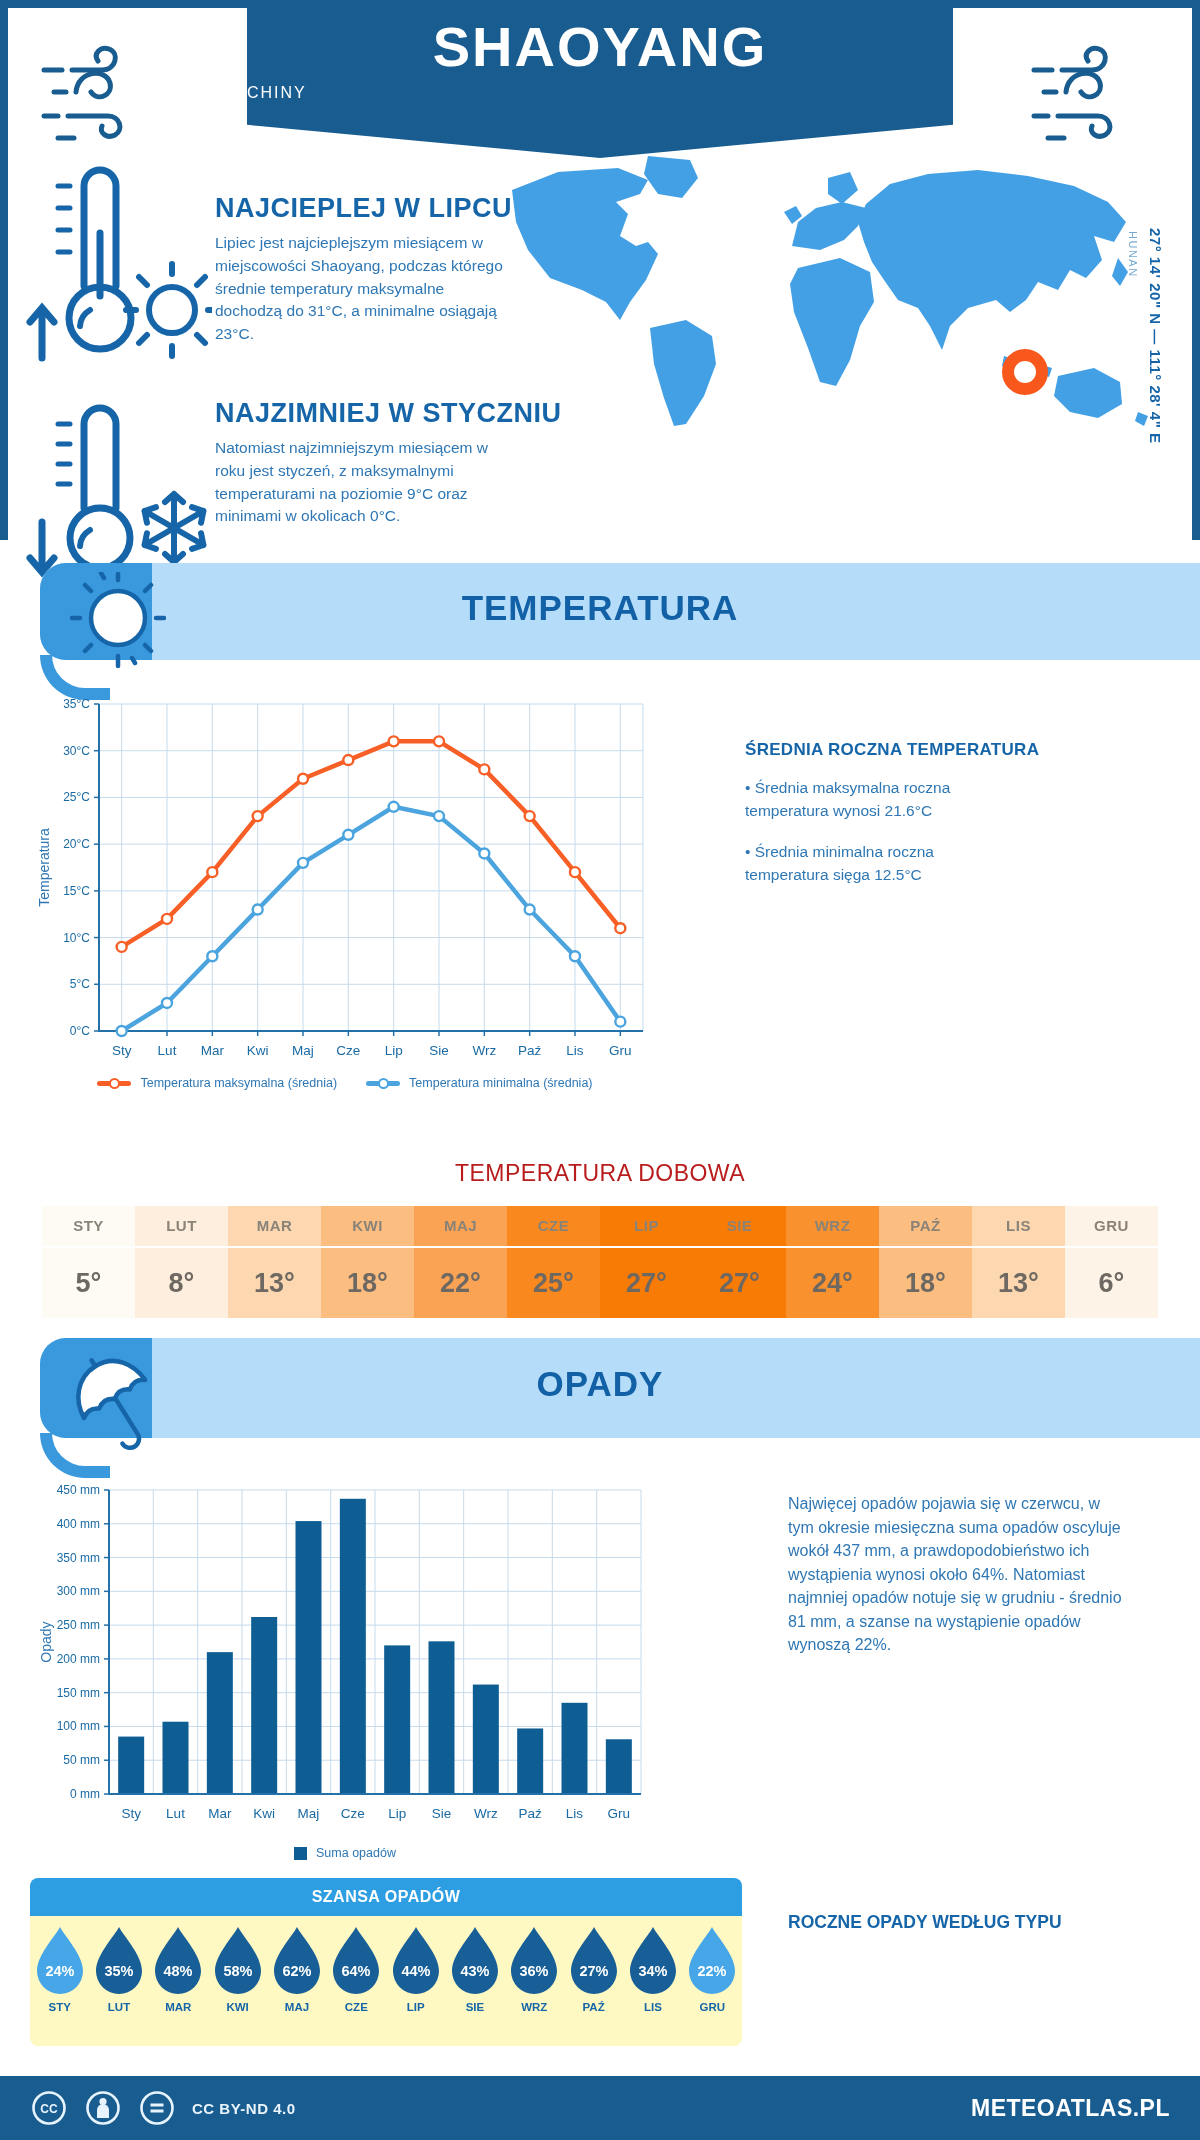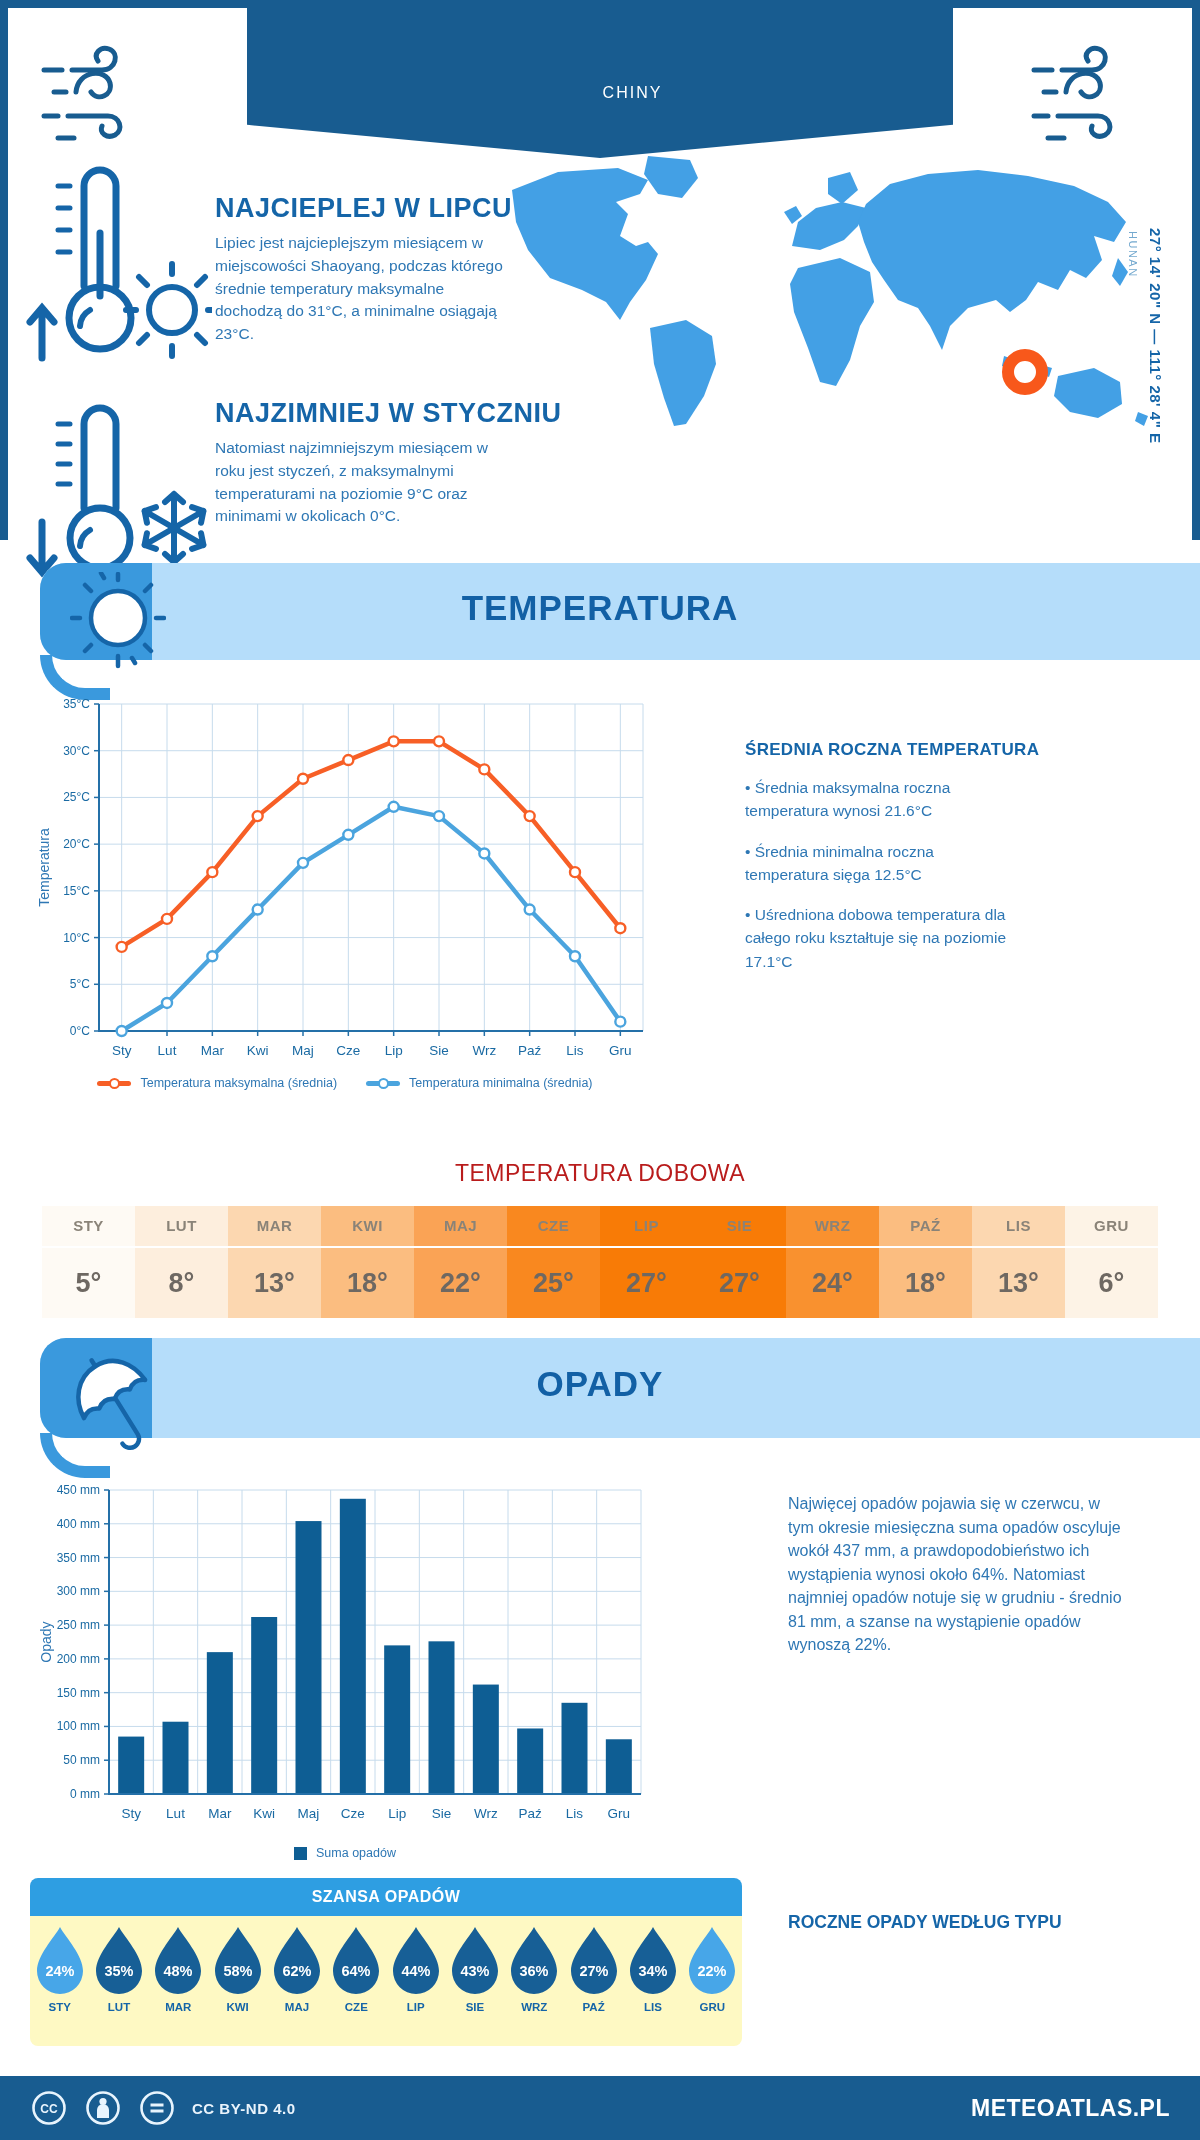--- a/index.html
+++ b/index.html
@@ -7,21 +7,21 @@
        font-family:"Liberation Sans",sans-serif;overflow:hidden}
   .abs{position:absolute}
   
   .top-border{left:0;top:0;width:1200px;height:8px;background:#185C90}
   .edge-strip{top:8px;width:8px;height:532px;background:#185C90}
   .edge-left{left:0}.edge-right{left:1192px}
   .ribbon{left:247px;top:0;width:706px;height:158px;background:#185C90;
           clip-path:polygon(0 0,100% 0,100% 79%,50% 100%,0 79%)}
   .city-title{left:0;top:14px;width:706px;text-align:center;color:#fff;
               font-size:56px;font-weight:bold;letter-spacing:2px}
-  .city-sub{left:0;top:84px;width:771px;text-align:center;color:#fff;
+  .city-sub{left:0;top:84px;width:771px;color:#fff;
             font-size:16px;letter-spacing:2px}
   
   .hl-title{font-size:27px;font-weight:bold;color:#1565A8;letter-spacing:.5px}
   .hl-text{font-size:15.5px;line-height:1.47;color:#2E77B4;width:292px}
   .warm-title{left:215px;top:193px}.warm-text{left:215px;top:232px}
   .cold-title{left:215px;top:398px}.cold-text{left:215px;top:437px}
   
   .coords{left:1147px;top:228px;writing-mode:vertical-rl;font-size:15px;
           font-weight:bold;color:#1565A8;letter-spacing:.5px}
   .region{left:1127px;top:231px;writing-mode:vertical-rl;font-size:11px;
@@ -77,20 +77,21 @@
   .site{margin-left:auto;color:#fff;font-size:23px;font-weight:bold;letter-spacing:.5px}
 </style>
 </head>
 <body>
 
 <div class="abs top-border"></div>
 <div class="abs edge-strip edge-left"></div>
 <div class="abs edge-strip edge-right"></div>
 
 <div class="abs ribbon">
+  <div class="abs city-title">SHAOYANG</div>
   <div class="abs city-sub">CHINY</div>
 </div>
 
 <svg class="abs" style="left:38px;top:40px" width="140" height="112" viewBox="0 0 140 112">
   <g stroke="#185C90" stroke-width="5" fill="none" stroke-linecap="round">
     <path d="M6 30 h18"></path>
       <path d="M34 30 h30 c14 0 18 -17 7 -21 c-9 -3 -16 5 -11 12"></path>
     <path d="M16 52 h12"></path>
       <path d="M38 52 c2 -22 30 -24 34 -9 c3 12 -12 19 -19 9"></path>
     <path d="M6 76 h14"></path>
@@ -290,21 +291,20 @@
       </span>
       <span class="lg-label">Temperatura minimalna (średnia)</span>
     </div>
   </div>
 
 <div class="abs" style="left:745px;top:740px">
   <div class="notes-head">ŚREDNIA ROCZNA TEMPERATURA</div>
   <div class="notes" style="margin-top:16px">
       <p>• Średnia maksymalna roczna temperatura wynosi 21.6°C</p>
       <p>• Średnia minimalna roczna temperatura sięga 12.5°C</p>
-      <p>• Uśredniona dobowa temperatura dla całego roku kształtuje się na poziomie 17.1°C</p>
     </div>
 </div>
 
 <div class="abs daily-title">TEMPERATURA DOBOWA</div>
 <div class="abs dt-table">
     <div class="dt-col" style="background: rgb(254, 250, 244);">
       <div class="dt-month">STY</div>
       <div class="dt-value">5°</div>
     </div>
     <div class="dt-col" style="background: rgb(253, 238, 221);">

